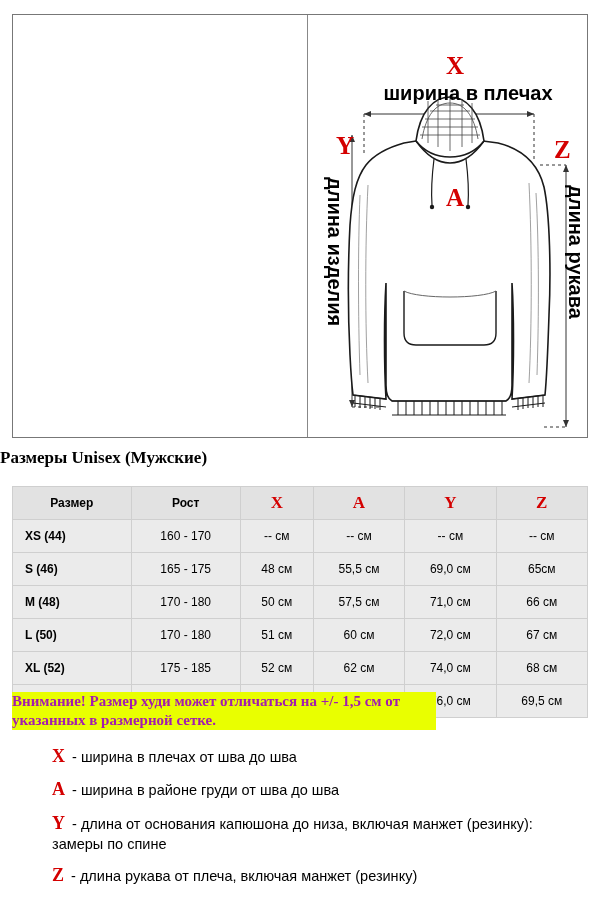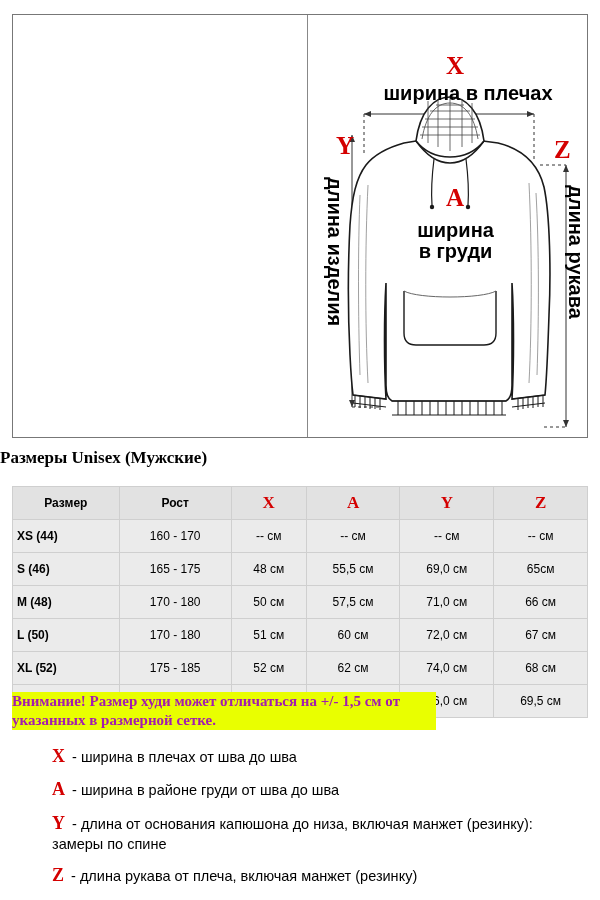--- a/index.html
+++ b/index.html
@@ -130,20 +130,21 @@
     font-family: "Liberation Serif", serif;
     font-size: 17px;
     font-weight: bold;
   }
   table.sizes tbody td {
     background: #ebebeb;
   }
   table.sizes tbody td.size-name {
     font-weight: bold;
     text-align: left;
+    padding-left: 12px;
     font-size: 12px;
   }
 
   
   .warning {
     position: absolute;
     left: 12px;
     top: 692px;
     width: 424px;
     color: #a21caf;
@@ -284,22 +285,20 @@
       <div class="lbl" id="lbl-x">X</div>
       <div class="cap" id="cap-x">ширина в плечах</div>
 
       <div class="lbl" id="lbl-y">Y</div>
       <div class="cap vert" id="cap-y">длина изделия</div>
 
       <div class="lbl" id="lbl-z">Z</div>
       <div class="cap vert" id="cap-z">длина рукава</div>
 
       <div class="lbl" id="lbl-a">A</div>
-      <div class="cap" id="cap-a" style="white-space:pre-line;">ширина
-в груди</div>
     </div>
   </div>
 
   <div class="table-title">Размеры Unisex (Мужские)</div>
 
   <table class="sizes">
     <thead>
       <tr>
         <th>Размер</th>
         <th>Рост</th>

